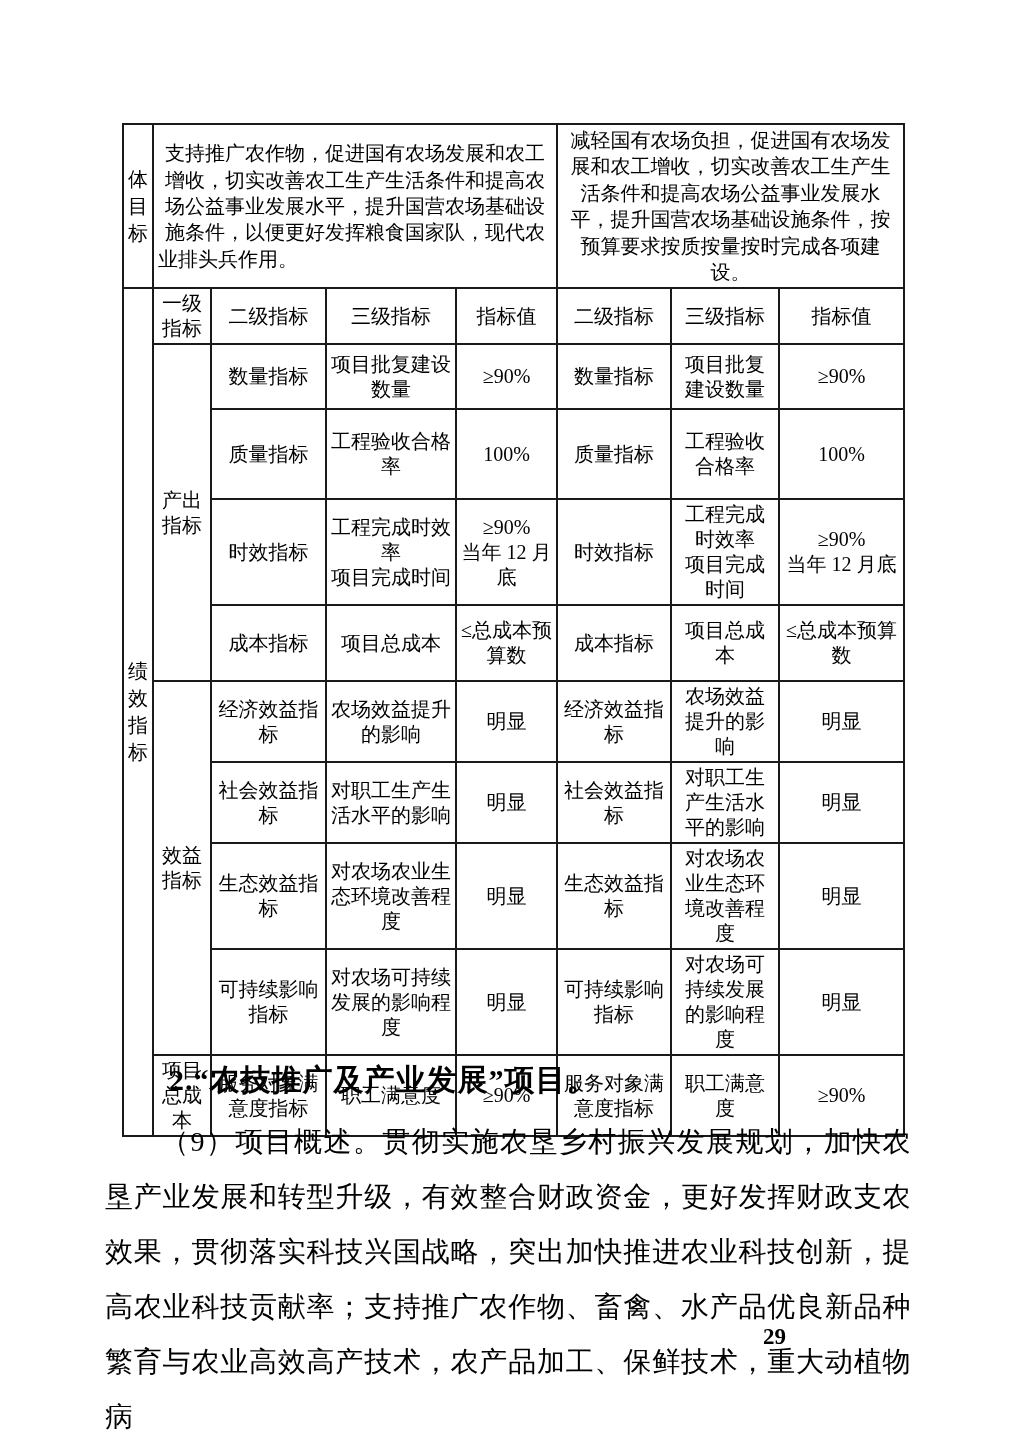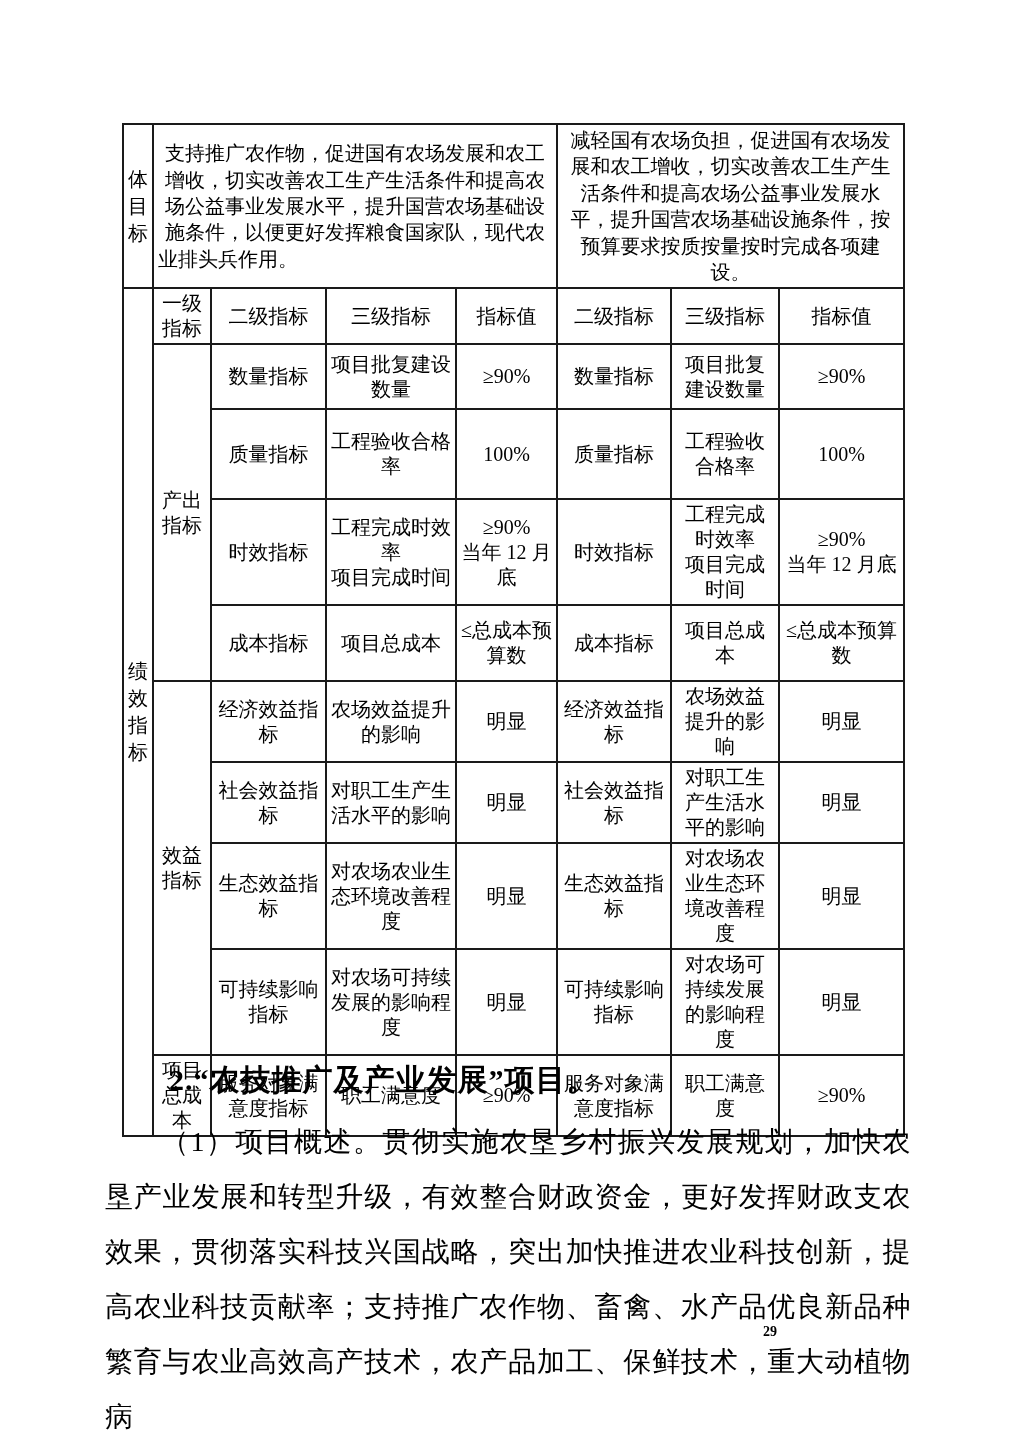--- a/index.html
+++ b/index.html
@@ -64,21 +64,21 @@
     font-size:28px;
     line-height:55px;
     text-align:justify;
     text-justify:inter-character;
     text-indent:56px;
     word-break:break-all;
     letter-spacing:0.5px;
   }
   .page-number{
     position:absolute; left:763px; top:1324px;
-    font-size:14px; font-weight:bold;
+    font-size:23px; font-weight:bold;
   }
 </style>
 </head>
 <body>
 
 <div class="page">
 
   <table class="perf">
     <colgroup>
       <col style="width:30px">
@@ -186,18 +186,18 @@
         <td>≥90%</td>
         <td>服务对象满意度指标</td>
         <td class="l3">职工满意度</td>
         <td>≥90%</td>
       </tr>
     </tbody>
   </table>
 
   <div class="content">
     <div class="heading">2.“农技推广及产业发展”项目。</div>
-    <div class="para">（1）项目概述。贯彻实施农垦乡村振兴发展规划，加快农垦产业发展和转型升级，有效整合财政资金，更好发挥财政支农效果，贯彻落实科技兴国战略，突出加快推进农业科技创新，提高农业科技贡献率；支持推广农作物、畜禽、水产品优良新品种繁育与农业高效高产技术，农产品加工、保鲜技术，重大动植物病</div>
+    <div class="para">（9）项目概述。贯彻实施农垦乡村振兴发展规划，加快农垦产业发展和转型升级，有效整合财政资金，更好发挥财政支农效果，贯彻落实科技兴国战略，突出加快推进农业科技创新，提高农业科技贡献率；支持推广农作物、畜禽、水产品优良新品种繁育与农业高效高产技术，农产品加工、保鲜技术，重大动植物病</div>
   </div>
 
   <div class="page-number">29</div>
 
 </div>
 
 </body></html>

